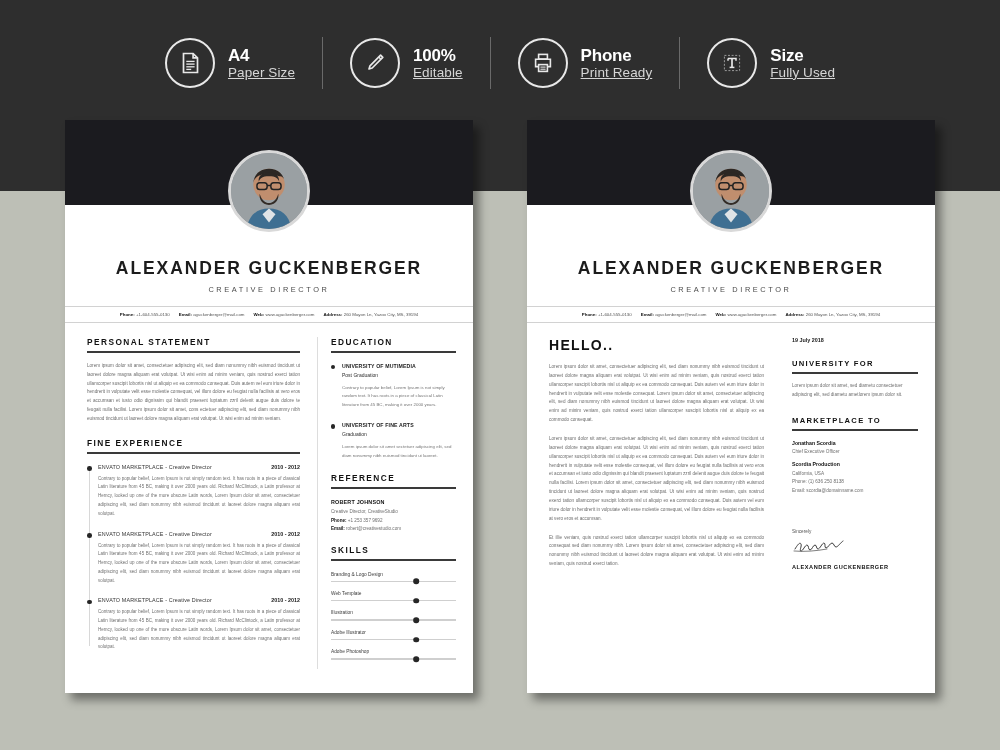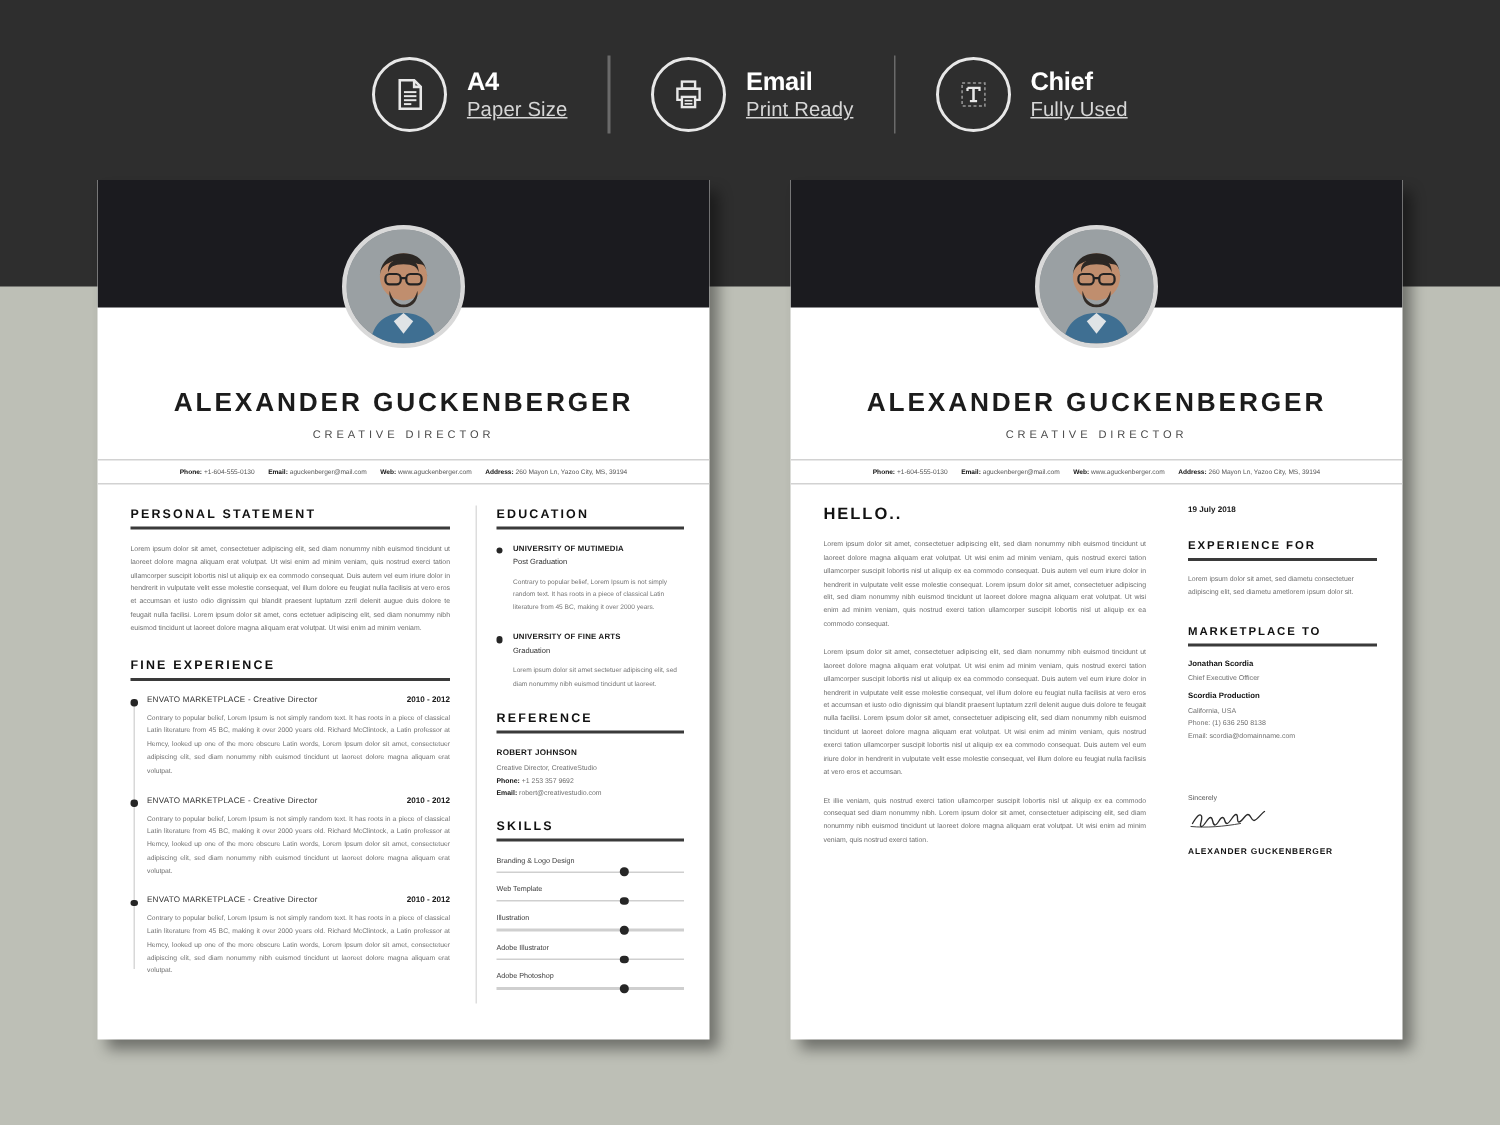--- a/index.html
+++ b/index.html
@@ -146,21 +146,21 @@
   .ref { margin-top: 10px; }
   .ref-name { font-size: 5.4px; font-weight: bold; color: #121212; letter-spacing: 0.2px; }
   .ref-role { font-size: 4.6px; color: #6f6f6f; margin-top: 4px; }
   .ref-line { font-size: 4.6px; color: #6f6f6f; margin-top: 3.5px; }
   .ref-line b { color: #151515; }
 
   
   .p2-cols { display: flex; padding: 14px 0 0 0; }
   .p2-main { width: 252px; padding: 0 15px 0 22px; }
   .p2-side { width: 156px; padding: 0 17px 0 13px; }
-  .hello { font-size: 11px; font-weight: bold; color: #111; letter-spacing: 1.3px; }
+  .hello { font-size: 14px; font-weight: bold; color: #111; letter-spacing: 1.3px; }
   .p2-p {
     font-size: 4.6px; line-height: 1.93; color: #6d6d6d;
     text-align: justify; margin-top: 10px;
   }
   .p2-date { font-size: 5.4px; font-weight: bold; color: #1a1a1a; }
   .side-sec { margin-top: 16px; }
   .side-h { font-size: 7.6px; font-weight: bold; color: #111; letter-spacing: 1.3px; }
   .side-rule { height: 2px; background: #3a3a3a; margin-top: 4px; }
   .side-p { font-size: 4.6px; line-height: 1.95; color: #6f6f6f; margin-top: 8px; }
   .to-name { font-size: 5.2px; font-weight: bold; color: #121212; }
@@ -194,55 +194,67 @@
           </svg>
         </span>
         <span class="badge-txt">
           <span class="badge-top">A4</span>
           <div class="badge-sub">Paper Size</div>
         </span>
       </div>
 
       <div class="divider"></div>
 
+      <div class="badge">
+        <span class="badge-ring">
+          <svg width="26" height="26" viewBox="0 0 26 26">
+            <path d="M18.6 5.2l2.2 2.2-10.6 10.6-3.2 1 1-3.2z" fill="none" stroke="#e8e8e8" stroke-width="1.7" stroke-linejoin="round"></path>
+            <line x1="16.7" y1="7.1" x2="18.9" y2="9.3" stroke="#e8e8e8" stroke-width="1.4"></line>
+          </svg>
+        </span>
+        <span class="badge-txt">
+          <span class="badge-top">100%</span>
+          <div class="badge-sub">Editable</div>
+        </span>
+      </div>
 
       <div class="divider"></div>
 
       <div class="badge">
         <span class="badge-ring">
           <svg width="26" height="26" viewBox="0 0 26 26">
             <rect x="8.6" y="4.4" width="8.8" height="4.6" fill="none" stroke="#e8e8e8" stroke-width="1.6"></rect>
             <path d="M5.6 9.2h14.8v7.4H5.6z" fill="none" stroke="#e8e8e8" stroke-width="1.6"></path>
             <rect x="8.6" y="14.6" width="8.8" height="6.8" fill="#2e2e2e" stroke="#e8e8e8" stroke-width="1.6"></rect>
             <g stroke="#e8e8e8" stroke-width="1.1">
               <line x1="10.4" y1="17.1" x2="15.6" y2="17.1"></line>
               <line x1="10.4" y1="19.2" x2="15.6" y2="19.2"></line>
             </g>
           </svg>
         </span>
         <span class="badge-txt">
-          <span class="badge-top">Email</span>
+          <span class="badge-top">Phone</span>
           <div class="badge-sub">Print Ready</div>
         </span>
       </div>
 
       <div class="divider"></div>
 
       <div class="badge">
         <span class="badge-ring">
           <svg width="26" height="26" viewBox="0 0 26 26">
             <rect x="5.4" y="5.4" width="15.2" height="15.2" fill="none" stroke="#9a9a9a" stroke-width="1" stroke-dasharray="2 1.6"></rect>
             <path d="M9 8.6h8v2.1" fill="none" stroke="#e8e8e8" stroke-width="1.5"></path>
             <line x1="9" y1="8.6" x2="9" y2="10.7" stroke="#e8e8e8" stroke-width="1.5"></line>
             <line x1="13" y1="8.6" x2="13" y2="17.4" stroke="#e8e8e8" stroke-width="1.7"></line>
             <line x1="10.6" y1="17.4" x2="15.4" y2="17.4" stroke="#e8e8e8" stroke-width="1.5"></line>
           </svg>
         </span>
         <span class="badge-txt">
-          <span class="badge-top">Chief</span>
+          <span class="badge-top">Size</span>
           <div class="badge-sub">Fully Used</div>
         </span>
       </div>
 
     </div>
   </div>
 
   <div class="page" id="page-one">
     <div class="page-topband">
       <div class="avatar">
@@ -421,21 +433,21 @@
         <div class="hello">HELLO..</div>
         <div class="p2-p">Lorem ipsum dolor sit amet, consectetuer adipiscing elit, sed diam nonummy nibh euismod tincidunt ut laoreet dolore magna aliquam erat volutpat. Ut wisi enim ad minim veniam, quis nostrud exerci tation ullamcorper suscipit lobortis nisl ut aliquip ex ea commodo consequat. Duis autem vel eum iriure dolor in hendrerit in vulputate velit esse molestie consequat. Lorem ipsum dolor sit amet, consectetuer adipiscing elit, sed diam nonummy nibh euismod tincidunt ut laoreet dolore magna aliquam erat volutpat. Ut wisi enim ad minim veniam, quis nostrud exerci tation ullamcorper suscipit lobortis nisl ut aliquip ex ea commodo consequat.</div>
         <div class="p2-p">Lorem ipsum dolor sit amet, consectetuer adipiscing elit, sed diam nonummy nibh euismod tincidunt ut laoreet dolore magna aliquam erat volutpat. Ut wisi enim ad minim veniam, quis nostrud exerci tation ullamcorper suscipit lobortis nisl ut aliquip ex ea commodo consequat. Duis autem vel eum iriure dolor in hendrerit in vulputate velit esse molestie consequat, vel illum dolore eu feugiat nulla facilisis at vero eros et accumsan et iusto odio dignissim qui blandit praesent luptatum zzril delenit augue duis dolore te feugait nulla facilisi. Lorem ipsum dolor sit amet, consectetuer adipiscing elit, sed diam nonummy nibh euismod tincidunt ut laoreet dolore magna aliquam erat volutpat. Ut wisi enim ad minim veniam, quis nostrud exerci tation ullamcorper suscipit lobortis nisl ut aliquip ex ea commodo consequat. Duis autem vel eum iriure dolor in hendrerit in vulputate velit esse molestie consequat, vel illum dolore eu feugiat nulla facilisis at vero eros et accumsan.</div>
         <div class="p2-p">Et illie veniam, quis nostrud exerci tation ullamcorper suscipit lobortis nisl ut aliquip ex ea commodo consequat sed diam nonummy nibh. Lorem ipsum dolor sit amet, consectetuer adipiscing elit, sed diam nonummy nibh euismod tincidunt ut laoreet dolore magna aliquam erat volutpat. Ut wisi enim ad minim veniam, quis nostrud exerci tation.</div>
       </div>
 
       <div class="p2-side">
         <div class="p2-date">19 July 2018</div>
 
         <div class="side-sec">
-          <div class="side-h">EXPERIENCE FOR</div>
+          <div class="side-h">UNIVERSITY FOR</div>
           <div class="side-rule"></div>
           <div class="side-p">Lorem ipsum dolor sit amet, sed diametu consectetuer adipiscing elit, sed diametu ametlorem ipsum dolor sit.</div>
         </div>
 
         <div class="side-sec">
           <div class="side-h">MARKETPLACE TO</div>
           <div class="side-rule"></div>
           <div style="margin-top:9px">
             <div class="to-name">Jonathan Scordia</div>
             <div class="to-role">Chief Executive Officer</div>

